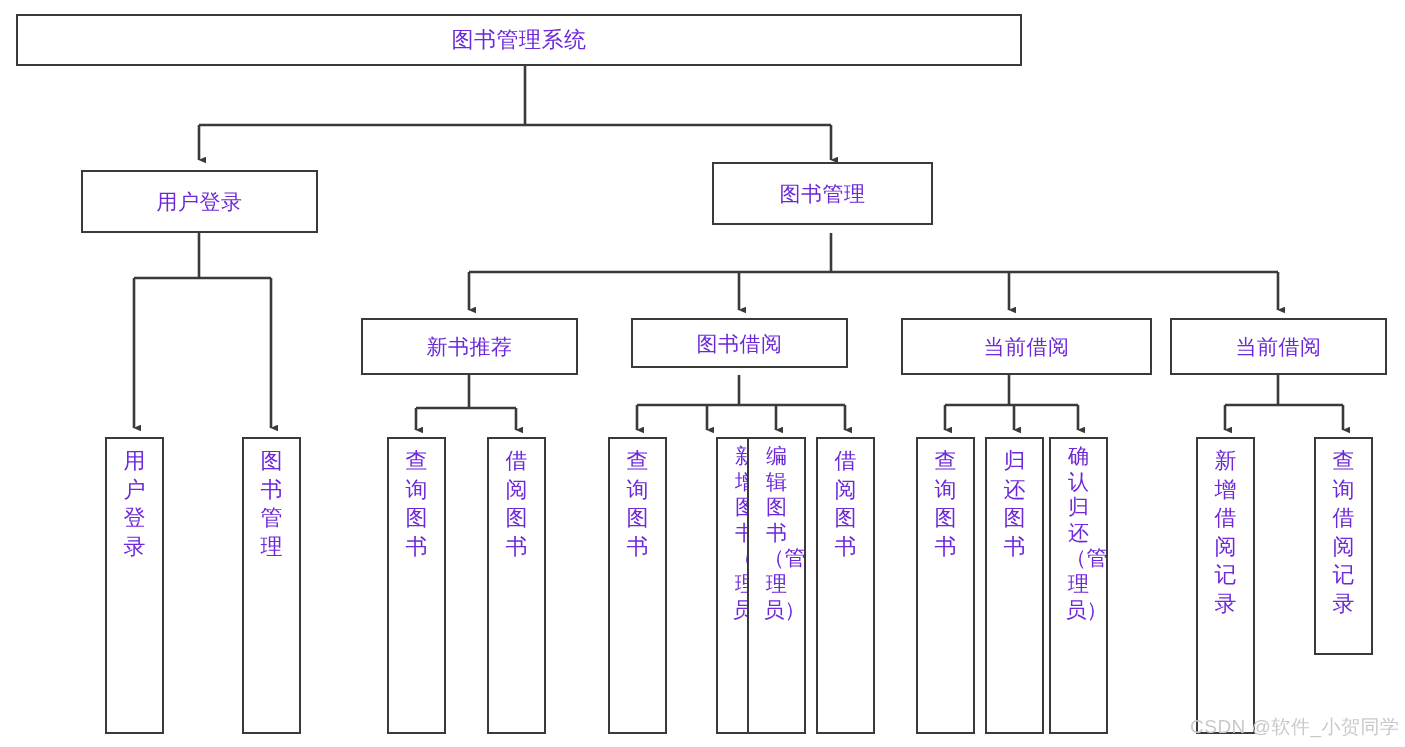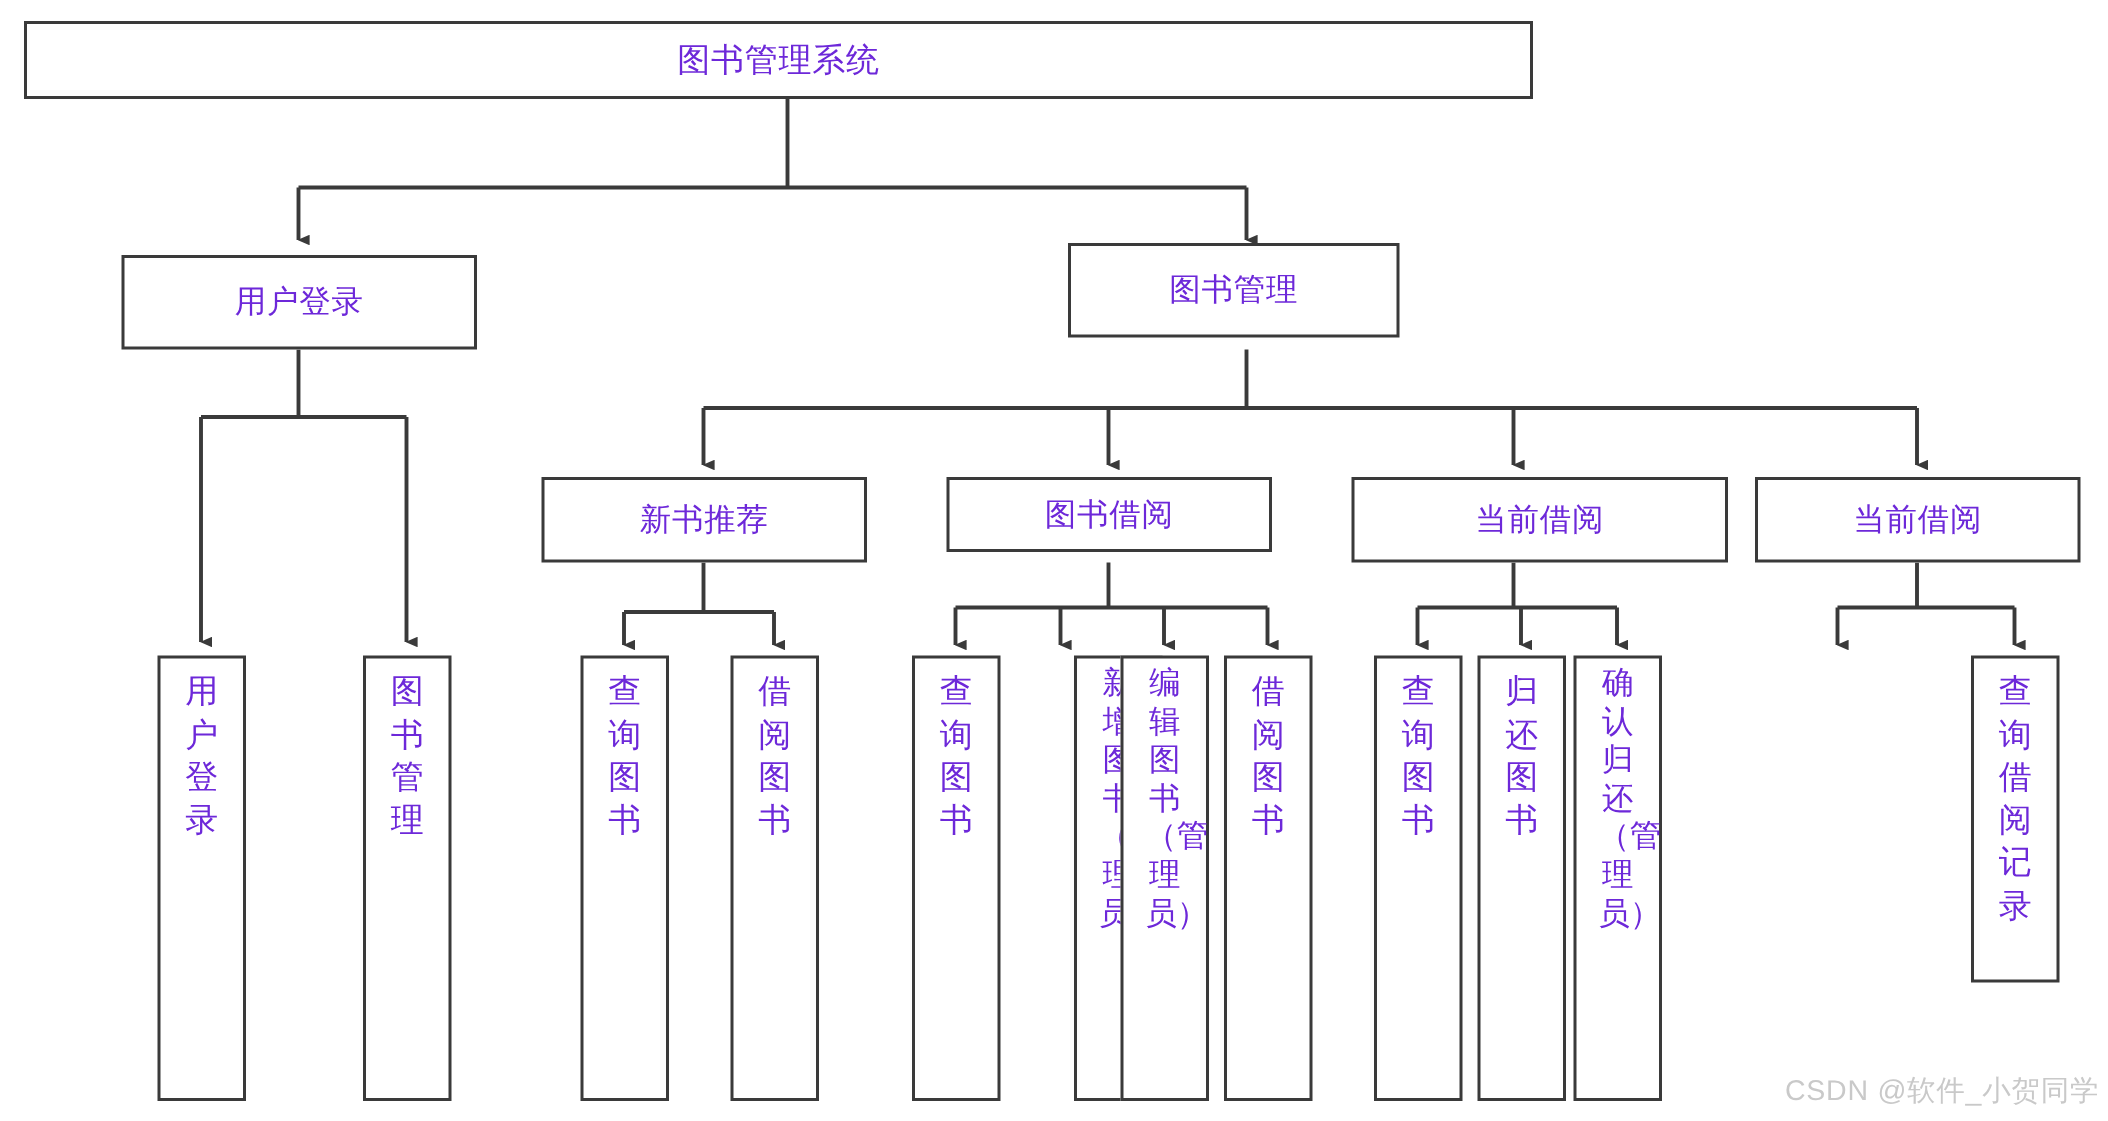--- a/index.html
+++ b/index.html
@@ -200,20 +200,23 @@
   </div>
 
   <div class="node leaf" style="left:985px; top:437px; width:59px; height:297px;">
     <span class="node-label">归还图书</span>
   </div>
 
   <div class="node leaf tall-text" style="left:1049px; top:437px; width:59px; height:297px;">
     <span class="node-label">确认归还（管理员）</span>
   </div>
 
+  <div class="node leaf" style="left:1196px; top:437px; width:59px; height:297px;">
+    <span class="node-label">新增借阅记录</span>
+  </div>
 
   <div class="node leaf" style="left:1314px; top:437px; width:59px; height:218px;">
     <span class="node-label">查询借阅记录</span>
   </div>
 
   <div class="watermark" style="left:1190px; top:714px;">CSDN @软件_小贺同学</div>
 
 </div>
 
 </body></html>

